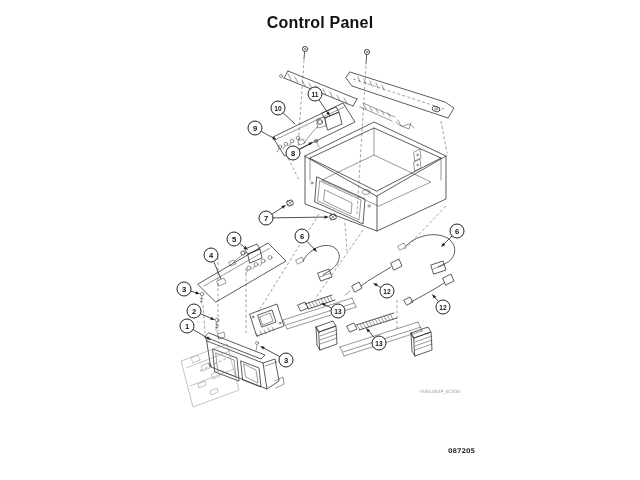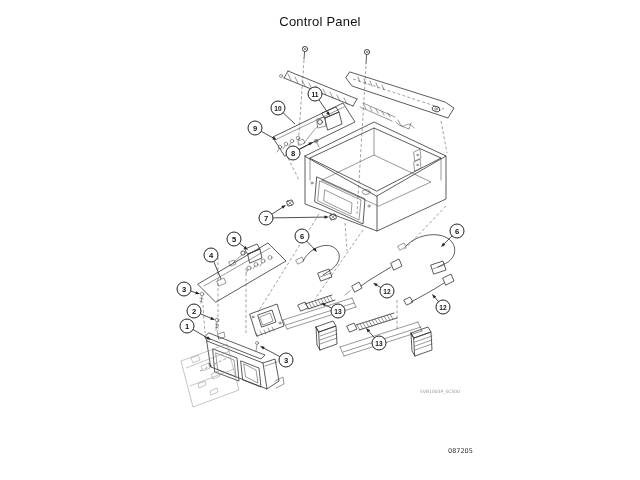--- a/index.html
+++ b/index.html
@@ -1,22 +1,22 @@
 <!DOCTYPE html>
 <html><head>
 <meta charset="utf-8">
 <style>
   html,body{margin:0;padding:0;background:#fff;}
   .canvas{position:relative;width:640px;height:480px;background:#fff;overflow:hidden;
           font-family:"Liberation Sans", sans-serif;}
   .title{position:absolute;top:14px;left:0;right:0;text-align:center;
-         font-size:13px;font-weight:400;color:#111;letter-spacing:.2px;}
+         font-size:16px;font-weight:700;color:#111;letter-spacing:.2px;}
   .drawcode{position:absolute;left:420px;top:389px;font-size:4.5px;color:#999;
             font-family:"DejaVu Sans", sans-serif;}
-  .fignum{position:absolute;left:448px;top:447px;font-size:6.5px;font-weight:400;color:#333;
+  .fignum{position:absolute;left:448px;top:447px;font-size:6.5px;font-weight:700;color:#333;
           font-family:"DejaVu Sans", sans-serif;}
   svg{position:absolute;left:0;top:0;}
   .ln{fill:none;stroke:#333;stroke-width:.8;stroke-linejoin:round;stroke-linecap:round;}
   .lt{fill:none;stroke:#444;stroke-width:.55;stroke-linejoin:round;stroke-linecap:round;}
   .dash{fill:none;stroke:#555;stroke-width:.55;stroke-dasharray:3 2.2;}
   .lite{fill:none;stroke:#8a8a8a;stroke-width:.5;stroke-linejoin:round;}
 </style>
 </head>
 <body>
 

